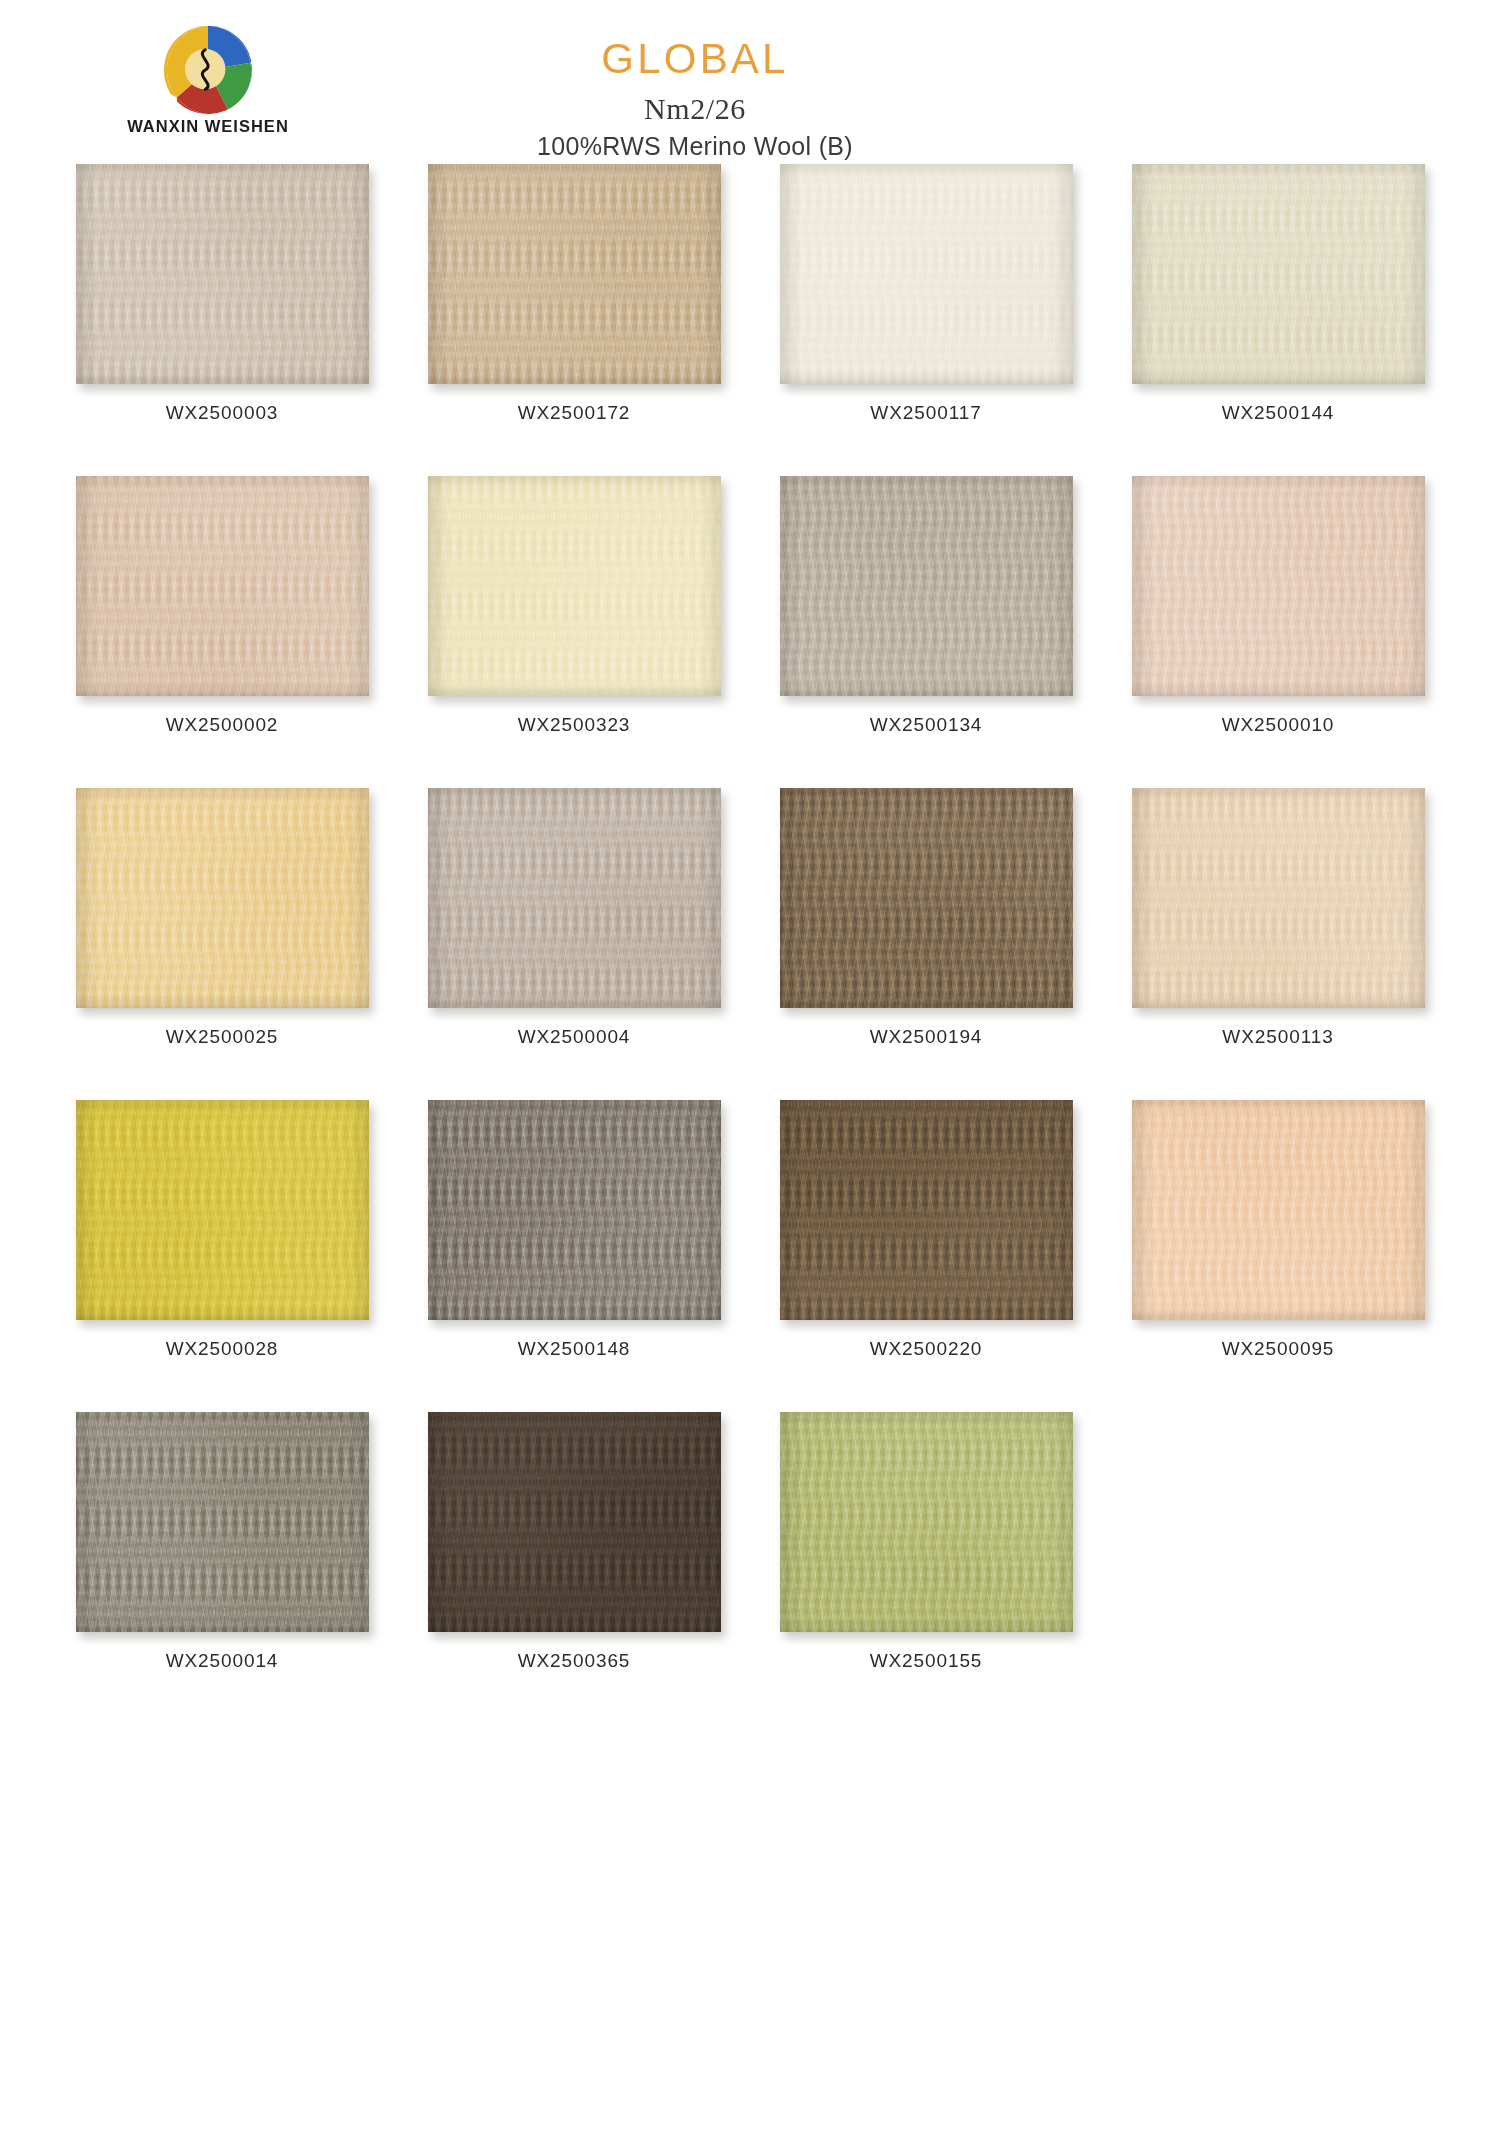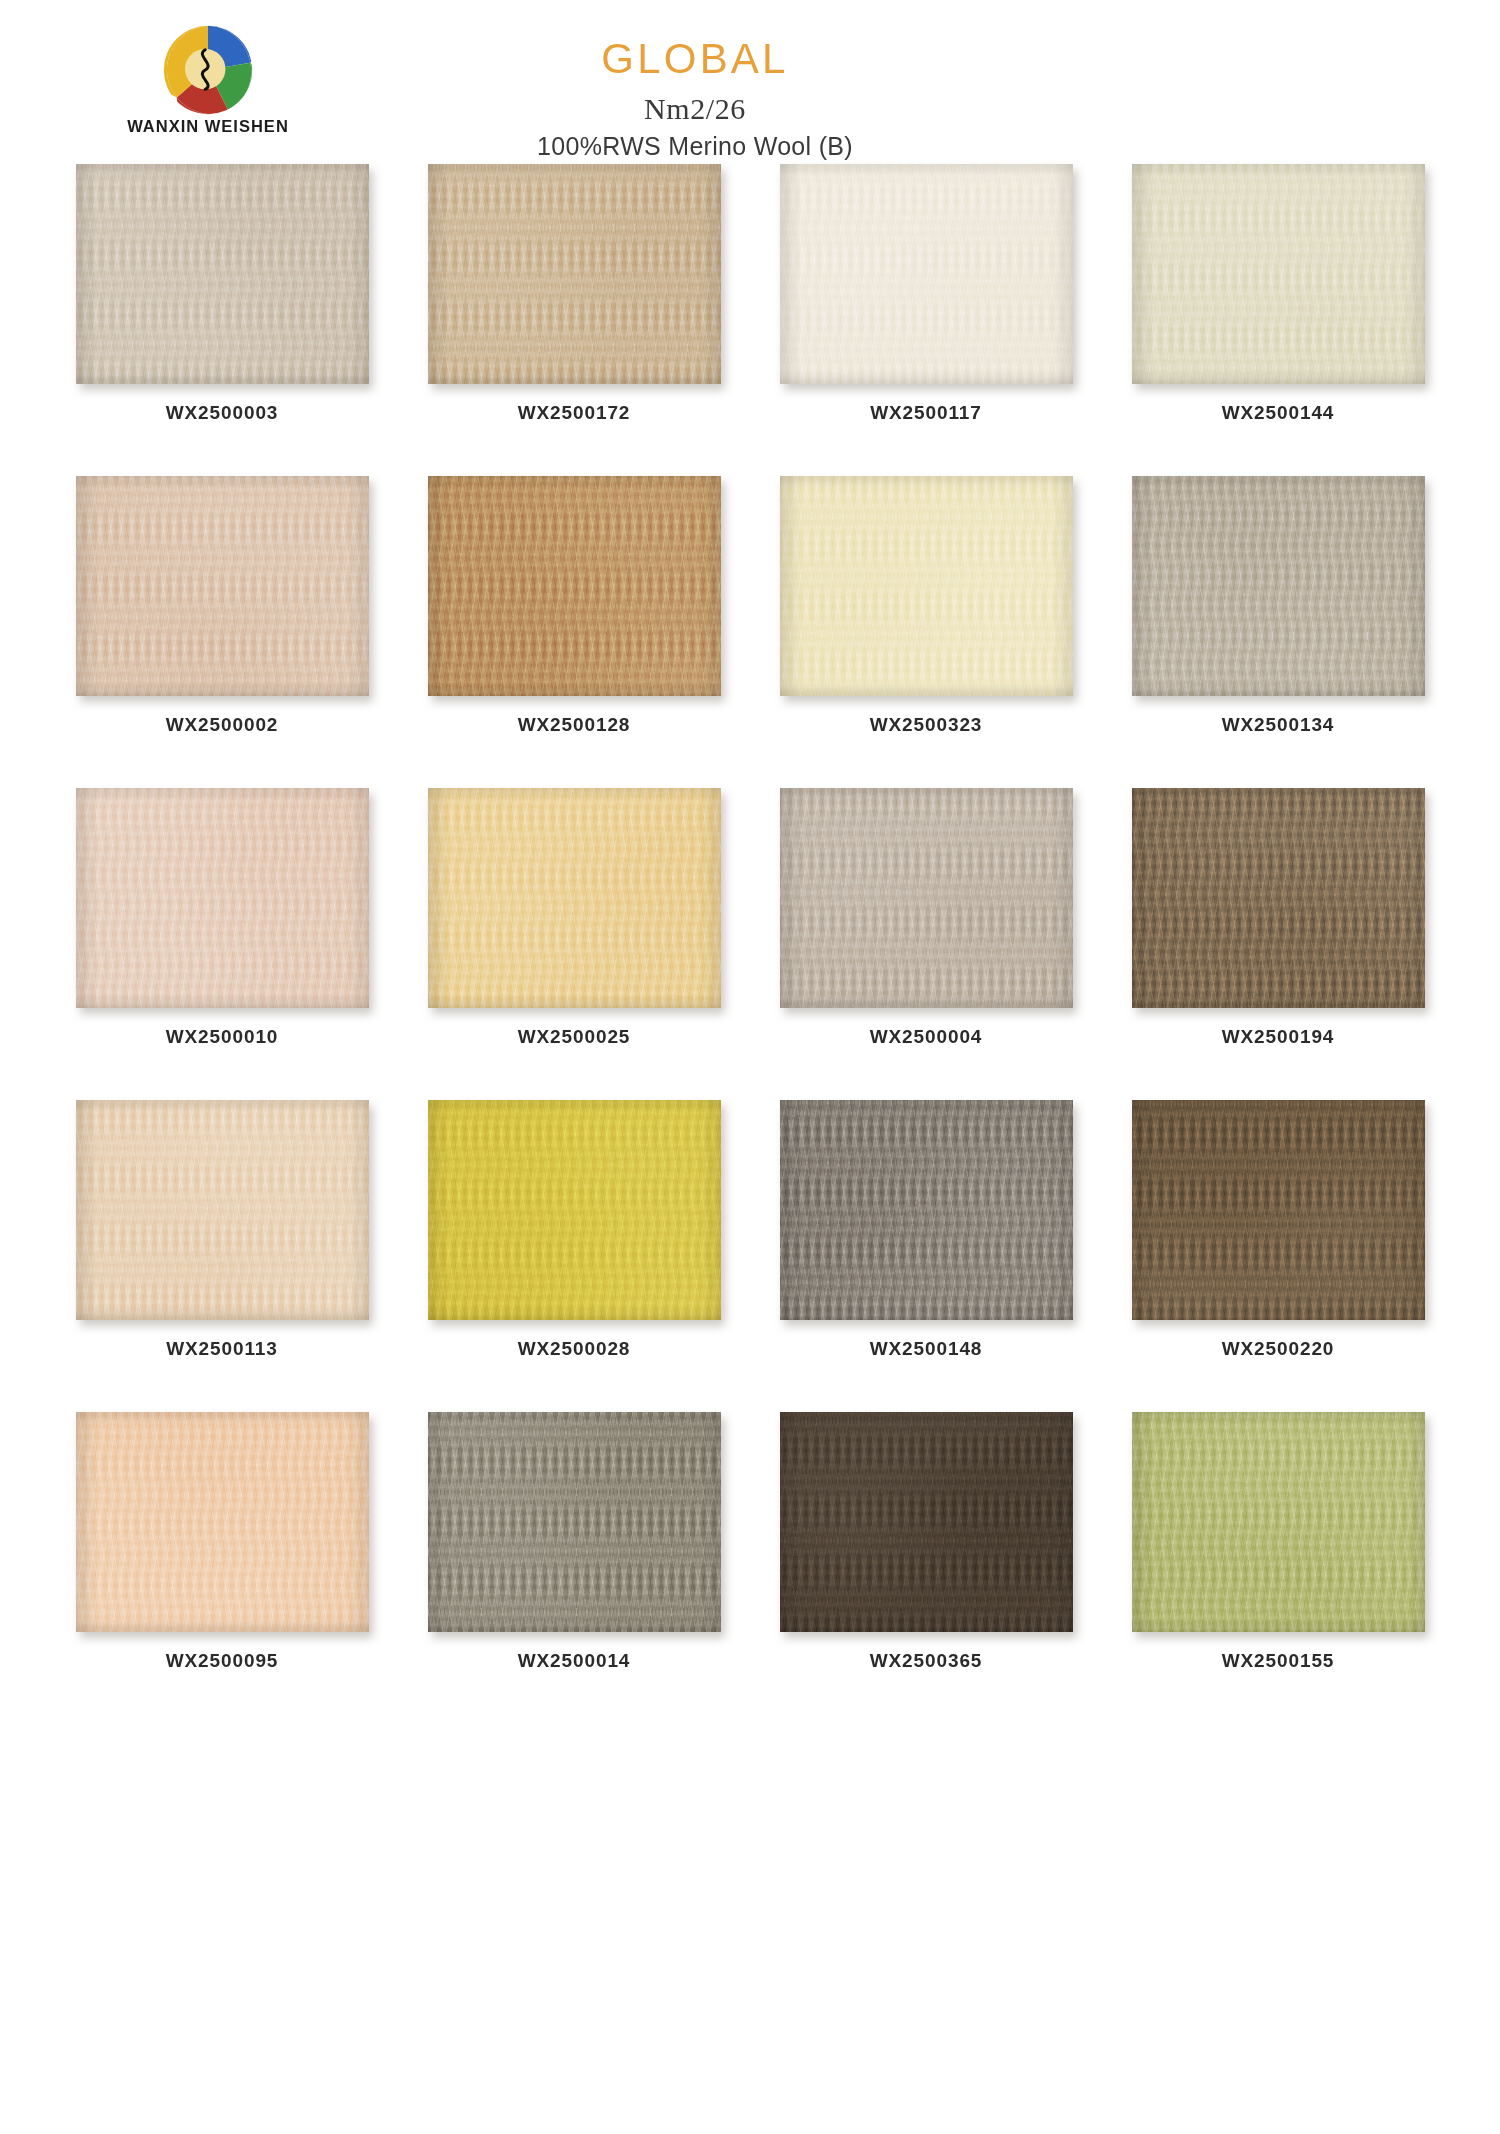--- a/index.html
+++ b/index.html
@@ -205,21 +205,21 @@
     background:
       linear-gradient(90deg, rgba(0,0,0,0.11) 0%, rgba(0,0,0,0) 7%, rgba(0,0,0,0) 93%, rgba(0,0,0,0.09) 100%),
       linear-gradient(180deg, rgba(0,0,0,0.08) 0%, rgba(0,0,0,0) 6%, rgba(0,0,0,0) 94%, rgba(0,0,0,0.10) 100%);
   }
 
   .swatch-label{
     margin-top:18px;
     font-size:19px;
     letter-spacing:0.9px;
     color:#2b2b2b;
-    font-weight:700;
+    font-weight:400;
     white-space:nowrap;
     font-family:"Liberation Sans", sans-serif;
   }
 
   .bottom-mark{
     position:absolute;
     left:0;right:0;bottom:2px;
     text-align:center;
     font-size:11px;
     color:#d9d5d0;
@@ -322,31 +322,20 @@
           <div class="knit-tex" style="background-position: 8px 0px, 2px 8px, 4px 0px, 0px 4px;"></div>
           <div class="knit-fuzz" style="transform: rotate(148deg) scale(1.6);"></div>
           <div class="knit-shade"></div>
         </div>
       </div>
       <div class="swatch-label">WX2500002</div>
     </div>
     <div class="swatch-cell">
       <div class="swatch">
         <div class="swatch-inner">
-          <div class="swatch-base" style="background-color: rgb(189, 146, 98);"></div>
-          <div class="knit-tex" style="background-position: 0px 2px, 4px 0px, 5px 0px, 0px 5px;"></div>
-          <div class="knit-fuzz" style="transform: rotate(185deg) scale(1.6);"></div>
-          <div class="knit-shade"></div>
-        </div>
-      </div>
-      <div class="swatch-label">WX2500128</div>
-    </div>
-    <div class="swatch-cell">
-      <div class="swatch">
-        <div class="swatch-inner">
           <div class="swatch-base" style="background-color: rgb(239, 230, 192);"></div>
           <div class="knit-tex" style="background-position: 2px 4px, 0px 2px, 6px 0px, 0px 0px;"></div>
           <div class="knit-fuzz" style="transform: rotate(222deg) scale(1.6);"></div>
           <div class="knit-shade"></div>
         </div>
       </div>
       <div class="swatch-label">WX2500323</div>
     </div>
     <div class="swatch-cell">
       <div class="swatch">

